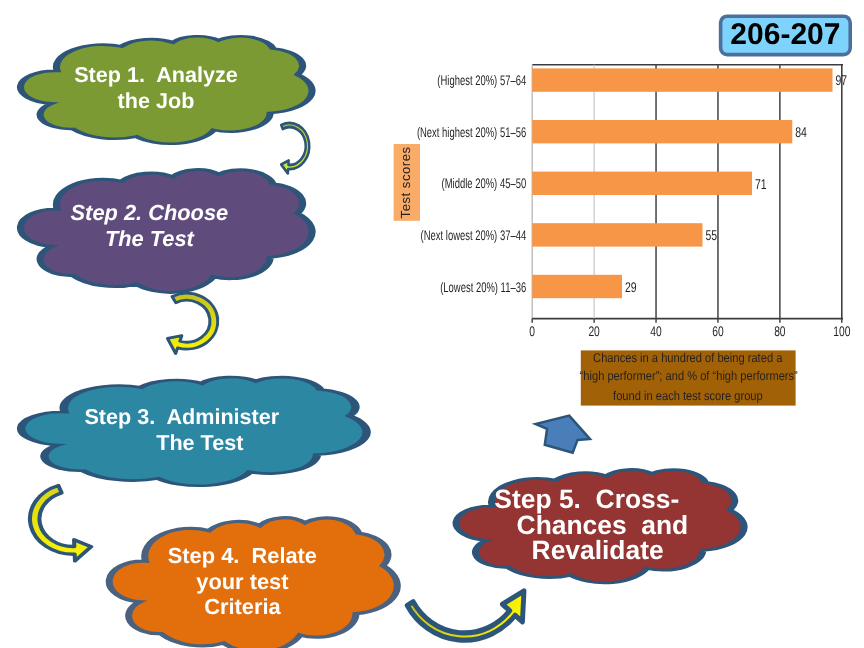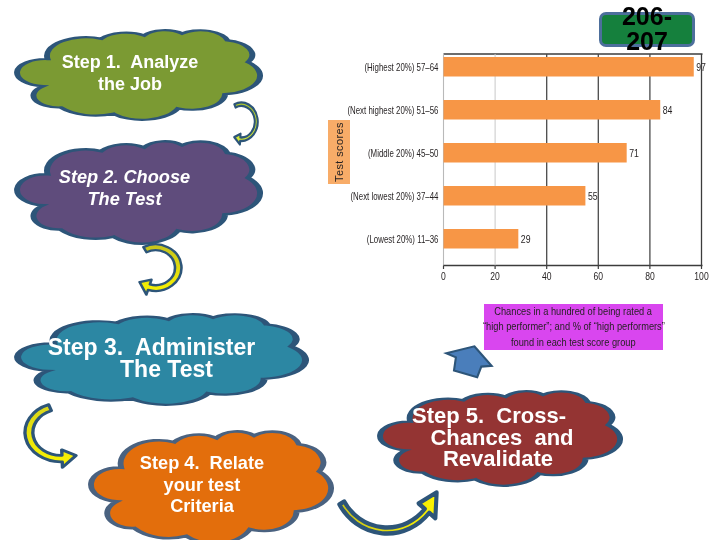--- a/index.html
+++ b/index.html
@@ -11,39 +11,39 @@
   .cloud{position:absolute;}
   .cloud > svg{display:block;width:100%;height:100%;overflow:visible;}
   .cloudtext{position:absolute;left:0;top:0;width:100%;height:100%;box-sizing:border-box;
     display:flex;align-items:center;justify-content:center;flex-direction:column;
     color:#ffffff;font-weight:bold;text-align:center;
     white-space:pre;}
   .arrow{position:absolute;}
   .arrow > svg{display:block;width:100%;height:100%;overflow:visible;}
 
   
-  #badge{position:absolute;left:599px;top:12px;width:96px;height:35px;
-    background:#15803d;border:3.2px solid #4d6f9c;border-radius:7px;
+  #badge{position:absolute;left:599px;top:12px;width:111px;height:35px;
+    background:#7dd3fc;border:3.2px solid #4d6f9c;border-radius:7px;
     box-sizing:border-box;display:flex;align-items:center;justify-content:center;text-align:center;}
   #badge span{color:#000;font-size:25px;font-weight:bold;letter-spacing:0px;
     font-family:"Liberation Sans",sans-serif;line-height:1;
     position:relative;top:-0.5px;}
 
   
   #chartwrap{position:absolute;left:0;top:0;width:720px;height:540px;}
   .axislbl{font-family:"Liberation Sans",sans-serif;font-size:11.6px;fill:#231f20;}
   .catlbl{font-family:"Liberation Sans",sans-serif;font-size:11.6px;fill:#231f20;}
   .vallbl{font-family:"Liberation Sans",sans-serif;font-size:11.8px;fill:#231f20;}
   #ylabelbox{position:absolute;left:328px;top:120px;width:22px;height:64px;
     background:#f8ac68;display:flex;align-items:center;justify-content:center;}
   #ylabelbox span{transform:rotate(-90deg);white-space:nowrap;
     font-size:11px;color:#231f20;font-family:"Liberation Sans",sans-serif;
     letter-spacing:.4px;}
-  #caption{position:absolute;left:484px;top:304px;width:179px;height:46px;
-    background:#d946ef;display:flex;flex-direction:column;align-items:center;
+  #caption{position:absolute;left:484px;top:292px;width:179px;height:46px;
+    background:#a16207;display:flex;flex-direction:column;align-items:center;
     justify-content:center;text-align:center;
     font-size:10.6px;color:#231f20;line-height:1.42;white-space:nowrap;
     font-family:"Liberation Sans",sans-serif;}
   #caption span{display:block;transform:scaleX(.875);transform-origin:center;}
 </style>
 </head>
 <body>
 
 <svg width="0" height="0" style="position:absolute" aria-hidden="true">
   <defs>
@@ -167,21 +167,21 @@
   <div class="arrow" id="arr2" style="left:138px;top:243px;width:45px;height:53px;">
     <svg viewBox="18.36 22.45 45.19 59.22" preserveAspectRatio="none">
       <path d="M23.79,27.04A26.00,26.00 0 1,1 28.40,74.86L26.79,80.12L19.91,66.09L31.91,63.39L30.30,68.65A19.50,19.50 0 1,0 26.85,32.78Z" fill="url(#gradY2)" stroke="#2d5579" stroke-width="2.6" stroke-linejoin="round"></path>
     </svg>
   </div>
 
   <div class="cloud" id="cloud3" style="left:14px;top:313px;width:295px;height:93px;">
     <svg viewBox="0.3 -1.3 100.9 102.6" preserveAspectRatio="none">
       <path class="cp" d="M13.93,32.26A15.73,20.67 0 0,1 35.62,9.52A12.42,16.34 0 0,1 52.96,5.85A10.17,13.37 0 0,1 68.42,3.74A11.31,14.83 0 0,1 86.83,11.41A12.42,16.36 0 0,1 95.13,35.70A15.78,20.73 0 0,1 85.87,71.31A13.48,17.69 0 0,1 66.77,87.19A15.73,20.72 0 0,1 40.62,93.24A17.98,23.71 0 0,1 19.21,86.16A10.16,13.31 0 0,1 12.05,62.44A10.12,13.37 0 0,1 13.93,32.26Z" fill="#2c87a3" stroke="#2d5579" stroke-width="2.4"></path>
     </svg>
-    <div class="cloudtext" style="font-size:23px;line-height:21.5px;padding-right:20px;padding-bottom:2px;">
+    <div class="cloudtext" style="font-size:18px;line-height:21.5px;padding-right:20px;padding-bottom:2px;">
       <span>Step 3.  Administer</span>
       <span style="margin-left:30px">The Test</span>
     </div>
   </div>
 
   <div class="arrow" id="arr3" style="left:23px;top:403px;width:55px;height:66px;">
     <svg viewBox="34.25 20.18 48.88 71.55" preserveAspectRatio="none">
       <path d="M57.06,21.93A32.00,32.00 0 0,0 69.12,83.98L69.33,89.98L81.38,77.16L68.66,70.99L68.87,76.98A25.00,25.00 0 0,1 59.45,28.51Z" fill="url(#gradY3)" stroke="#2d5579" stroke-width="3.0" stroke-linejoin="round"></path>
     </svg>
   </div>

